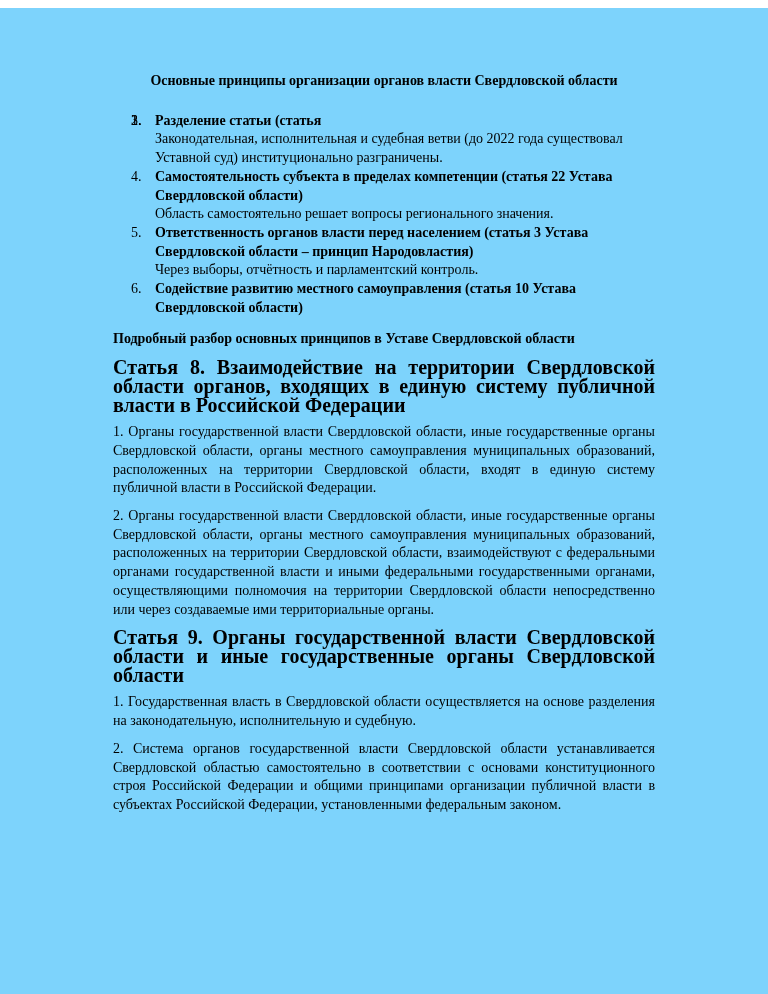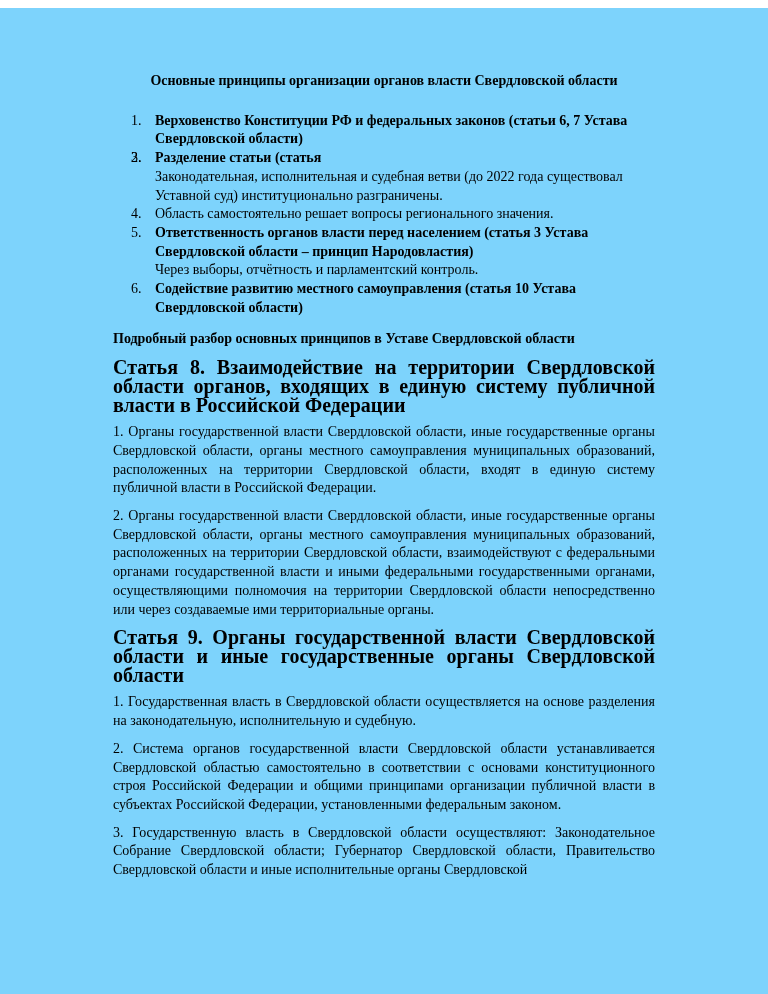--- a/index.html
+++ b/index.html
@@ -63,32 +63,32 @@
 </head>
 <body>
 
 <div class="page">
 
   <h1 class="doc-title">Основные принципы организации органов власти Свердловской области</h1>
 
   <ol class="principles-list">
     <li class="principle">
       <span class="num">1.</span>
-      <span class="p-heading">Верховенство Конституции РФ и федеральных законов (статьи 6, 7 Устава Свердловской области)</span>
     </li>
     <li class="principle">
       <span class="num">2.</span>
     </li>
     <li class="principle">
       <span class="num">3.</span>
       <span class="p-heading">Разделение статьи (статья</span>
       <span class="p-desc">Законодательная, исполнительная и судебная ветви (до 2022 года существовал Уставной суд) институционально разграничены.</span>
     </li>
     <li class="principle">
       <span class="num">4.</span>
+      <span class="p-heading">Самостоятельность субъекта в пределах компетенции (статья 22 Устава Свердловской области)</span>
       <span class="p-desc">Область самостоятельно решает вопросы регионального значения.</span>
     </li>
     <li class="principle">
       <span class="num">5.</span>
       <span class="p-heading">Ответственность органов власти перед населением (статья 3 Устава Свердловской области – принцип Народовластия)</span>
       <span class="p-desc">Через выборы, отчётность и парламентский контроль.</span>
     </li>
     <li class="principle">
       <span class="num">6.</span>
       <span class="p-heading">Содействие развитию местного самоуправления (статья 10 Устава Свердловской области)</span>
@@ -100,16 +100,15 @@
   <section>
     <h3 class="article-heading">Статья 8. Взаимодействие на территории Свердловской области органов, входящих в единую систему публичной власти в Российской Федерации</h3>
     <p class="para">1. Органы государственной власти Свердловской области, иные государственные органы Свердловской области, органы местного самоуправления муниципальных образований, расположенных на территории Свердловской области, входят в единую систему публичной власти в Российской Федерации.</p>
     <p class="para">2. Органы государственной власти Свердловской области, иные государственные органы Свердловской области, органы местного самоуправления муниципальных образований, расположенных на территории Свердловской области, взаимодействуют с федеральными органами государственной власти и иными федеральными государственными органами, осуществляющими полномочия на территории Свердловской области непосредственно или через создаваемые ими территориальные органы.</p>
   </section>
 
   <section>
     <h3 class="article-heading">Статья 9. Органы государственной власти Свердловской области и иные государственные органы Свердловской области</h3>
     <p class="para">1. Государственная власть в Свердловской области осуществляется на основе разделения на законодательную, исполнительную и судебную.</p>
     <p class="para">2. Система органов государственной власти Свердловской области устанавливается Свердловской областью самостоятельно в соответствии с основами конституционного строя Российской Федерации и общими принципами организации публичной власти в субъектах Российской Федерации, установленными федеральным законом.</p>
-    <p class="para">3. Государственную власть в Свердловской области осуществляют: Законодательное Собрание Свердловской области; Губернатор Свердловской области, Правительство Свердловской области и иные исполнительные органы Свердловской</p>
   </section>
 
 </div>
 
 </body></html>

